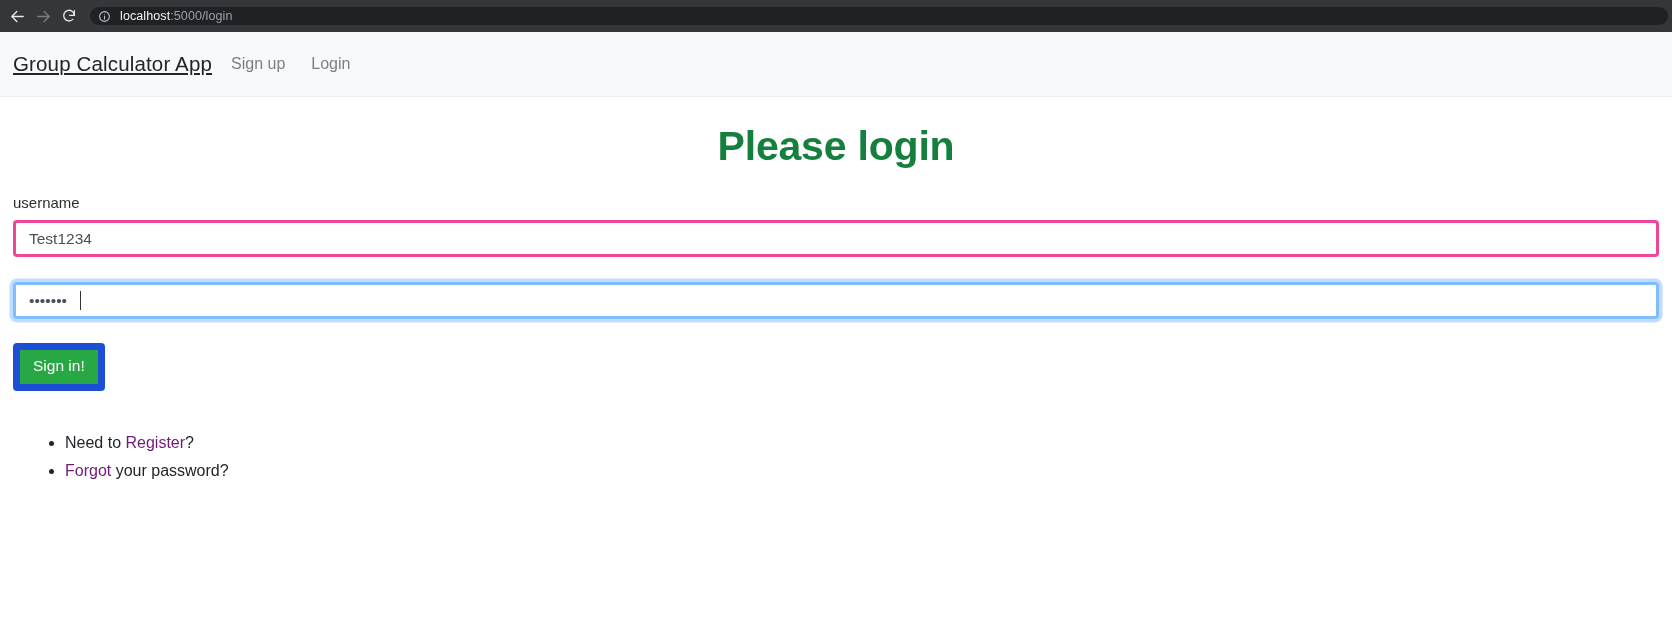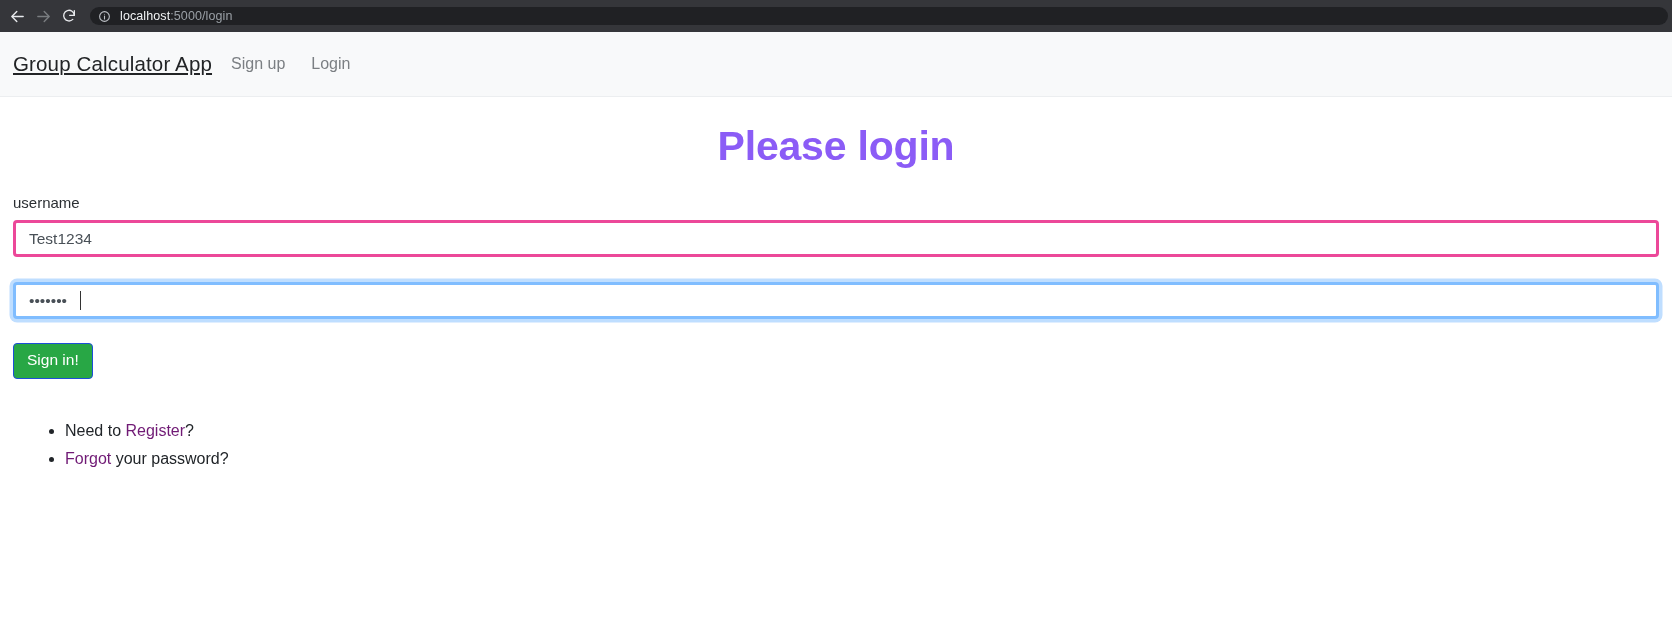--- a/index.html
+++ b/index.html
@@ -93,21 +93,21 @@
   }
 
   
   .content {
     padding: 0 13px;
   }
   h1.page-title {
     text-align: center;
     font-size: 41px;
     font-weight: 700;
-    color: #8b5cf6;
+    color: #15803d;
     margin: 27px 0 0 0;
     letter-spacing: -0.2px;
     line-height: 1.1;
   }
 
   .form-group { margin-top: 25px; }
   .field-label {
     display: block;
     font-size: 15px;
     color: #2b2f33;
@@ -138,21 +138,21 @@
     left: 0; top: 0;
     width: 1px;
     height: 19px;
     background: #333;
   }
 
   .btn-signin {
     margin-top: 24px;
     display: inline-block;
     background: #28a745;
-    border: 1px solid #1d4ed8;
+    border: 7px solid #1d4ed8;
     color: #ffffff;
     font-size: 15.5px;
     font-family: "Liberation Sans", sans-serif;
     padding: 7px 13px 8px 13px;
     border-radius: 4px;
     line-height: 1.2;
     cursor: pointer;
   }
 
   ul.help-list {

